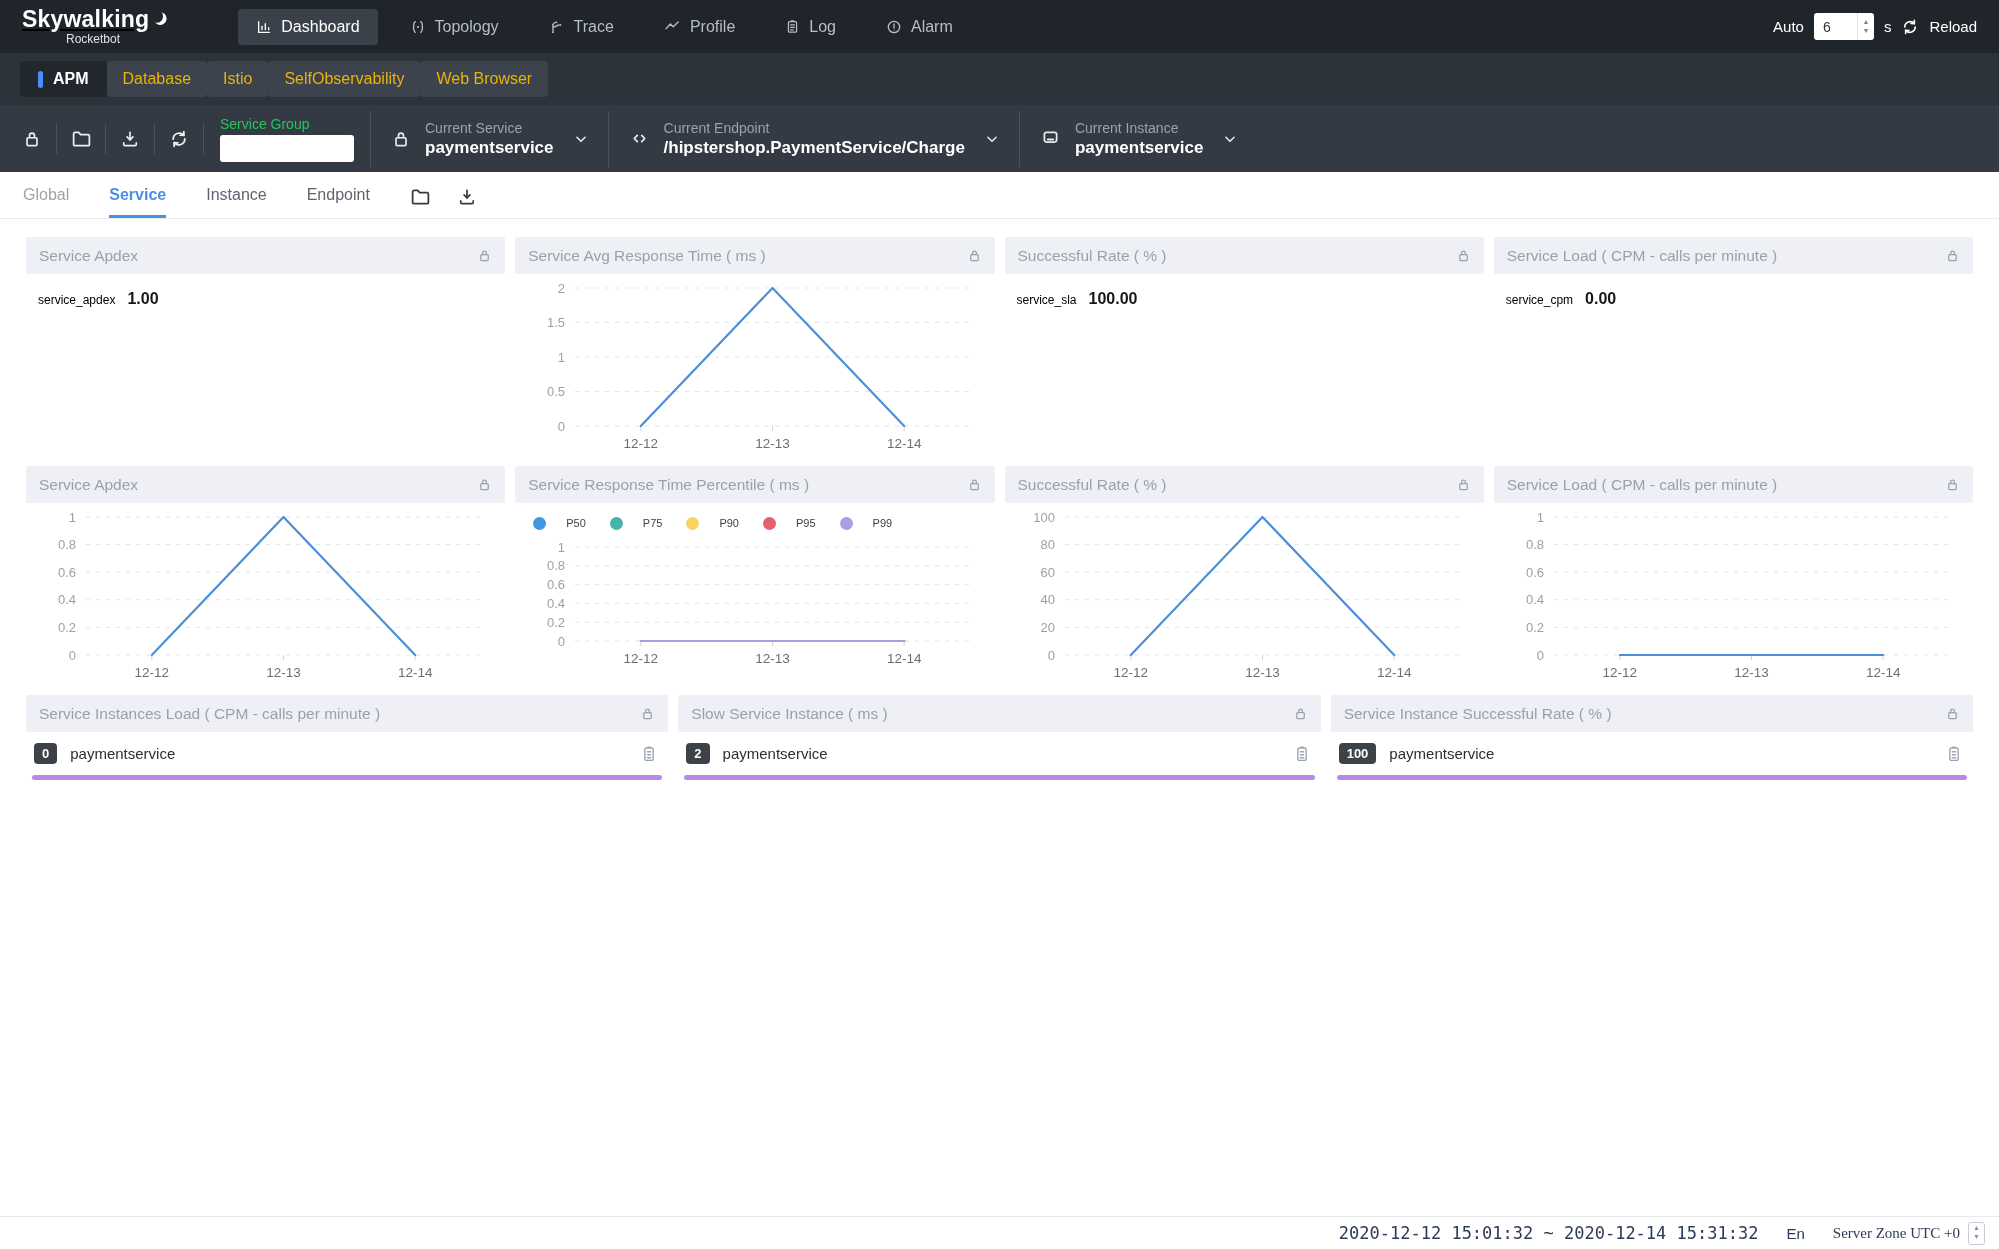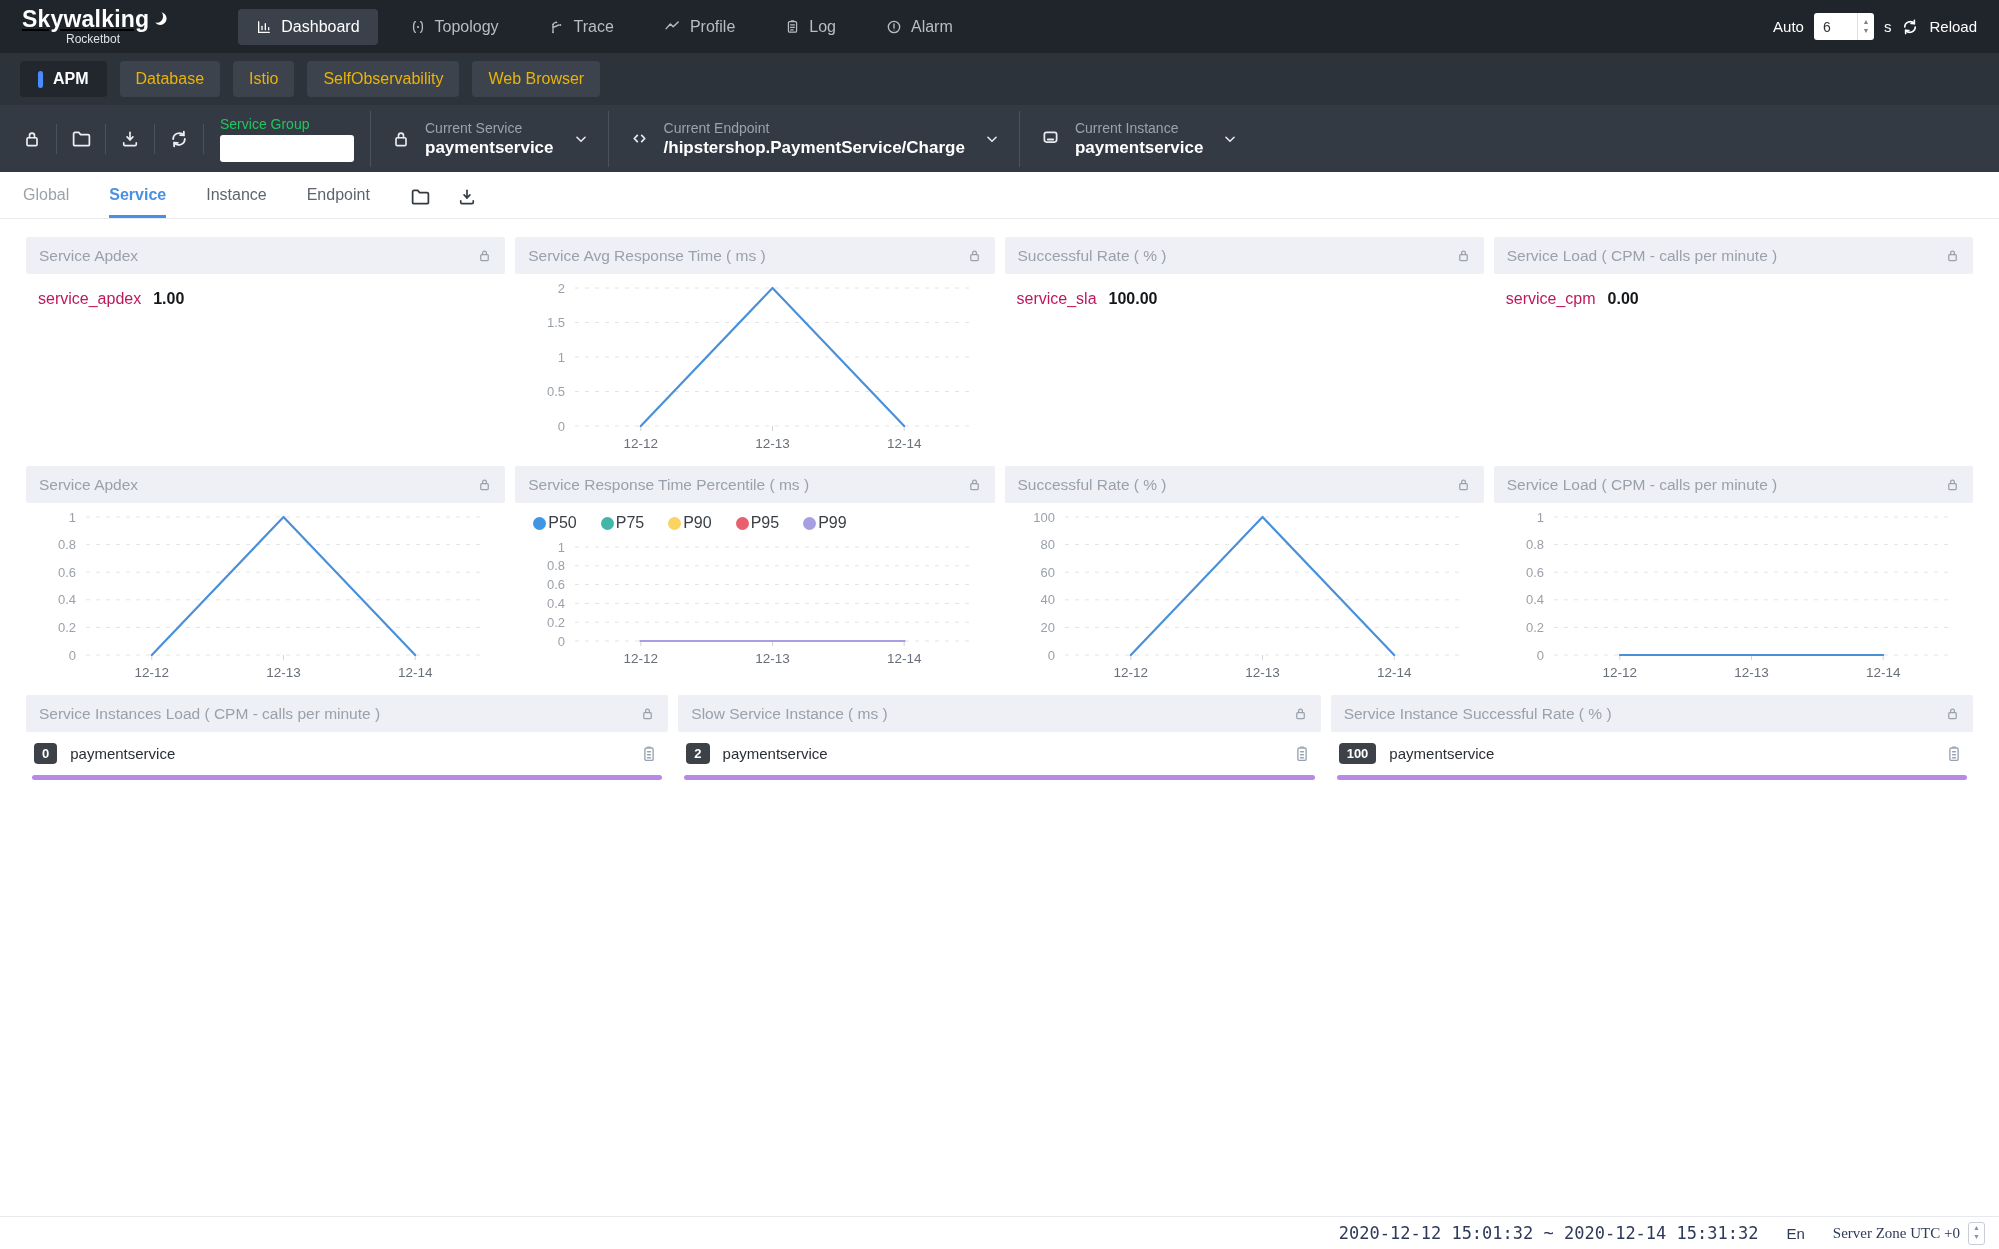--- a/index.html
+++ b/index.html
@@ -20,21 +20,21 @@
     padding:9px 18px; border-radius:4px; cursor:pointer; }
   .nav-item.active { background:#3a414b; color:#fff; }
   .nav-item .icon { color:inherit; }
   .topbar-right { margin-left:auto; display:flex; align-items:center; gap:10px; color:#fff; font-size:15px; }
   .auto-box { width:60px; height:27px; background:#fff; border-radius:3px; display:flex; align-items:center; overflow:hidden; }
   .auto-box .val { flex:1; padding-left:9px; color:#333; font-size:14px; }
   .spin { width:17px; height:100%; border-left:1px solid #dcdfe3; display:flex; flex-direction:column;
     align-items:center; justify-content:center; color:#7b828c; font-size:7px; line-height:1.25; cursor:pointer; }
 
   
-  .subnav { height:52px; background:#2d333b; display:flex; align-items:center; padding:0 20px; gap:13px; }
+  .subnav { height:52px; background:#2d333b; display:flex; align-items:center; padding:0 20px; }
   .subnav-btn { background:#3c434c; color:#eab308; font-size:16px; height:36px; padding:0 16px;
     border:none; border-radius:4px; display:flex; align-items:center; cursor:pointer; }
   .subnav-btn.active { background:#22272e; color:#fff; font-weight:bold; padding:0 18px; }
   .apm-dot { width:5px; height:17px; border-radius:2.5px; background:#4a8cfb; margin-right:10px; }
 
   
   .toolbar { height:67px; background:#333a44; display:flex; align-items:center; padding:0 8px; }
   .tool-btn { width:48px; height:44px; display:flex; align-items:center; justify-content:center;
     color:#eceef0; cursor:pointer; }
   .vdiv-s { width:1px; height:30px; background:#4b525c; }
@@ -60,26 +60,26 @@
   
   .content { padding:18px 26px 0; background:#fff; }
   .grid4 { display:grid; grid-template-columns:repeat(4,1fr); gap:10px; margin-bottom:10px; }
   .grid3 { display:grid; grid-template-columns:repeat(3,1fr); gap:10px; }
   .panel-header { height:37px; background:#eef0f5; border-radius:2px; display:flex; align-items:center;
     padding:0 13px; color:#9aa1ab; font-size:15.5px; }
   .panel-header .lock { margin-left:auto; color:#9aa1ab; cursor:pointer; }
   .panel-body { height:182px; position:relative; }
   .panel-body.short { height:52px; }
   .metric-line { display:flex; align-items:baseline; gap:12px; padding:16px 12px 0; }
-  .metric-name { font-size:16px; color:#be185d; }
+  .metric-name { font-size:12px; color:#000000; }
   .metric-value { font-size:16px; font-weight:bold; color:#15181b; }
   .chart-box { width:100%; height:182px; }
   .chart-box.small { height:138px; margin-top:4px; }
   .legend-row { display:flex; align-items:center; gap:24px; padding:14px 0 0 18px; height:26px; }
-  .legend-item { display:flex; align-items:center; gap:2px; font-size:16px; color:#3a3f45; }
+  .legend-item { display:flex; align-items:center; gap:20px; font-size:11px; color:#3a3f45; }
   .legend-dot { width:13px; height:13px; border-radius:50%; }
 
   
   .inst-row { display:flex; align-items:center; padding:11px 10px 0 8px; }
   .badge { background:#3d4248; color:#fff; font-size:13px; font-weight:bold; border-radius:4px;
     padding:3px 8px; min-width:23px; text-align:center; }
   .inst-label { font-size:15px; color:#2b2f33; margin-left:13px; flex:1; }
   .inst-icon { color:#98a2b3; cursor:pointer; }
   .inst-bar { height:5px; border-radius:3px; margin:11px 6px 0 6px; }
 

